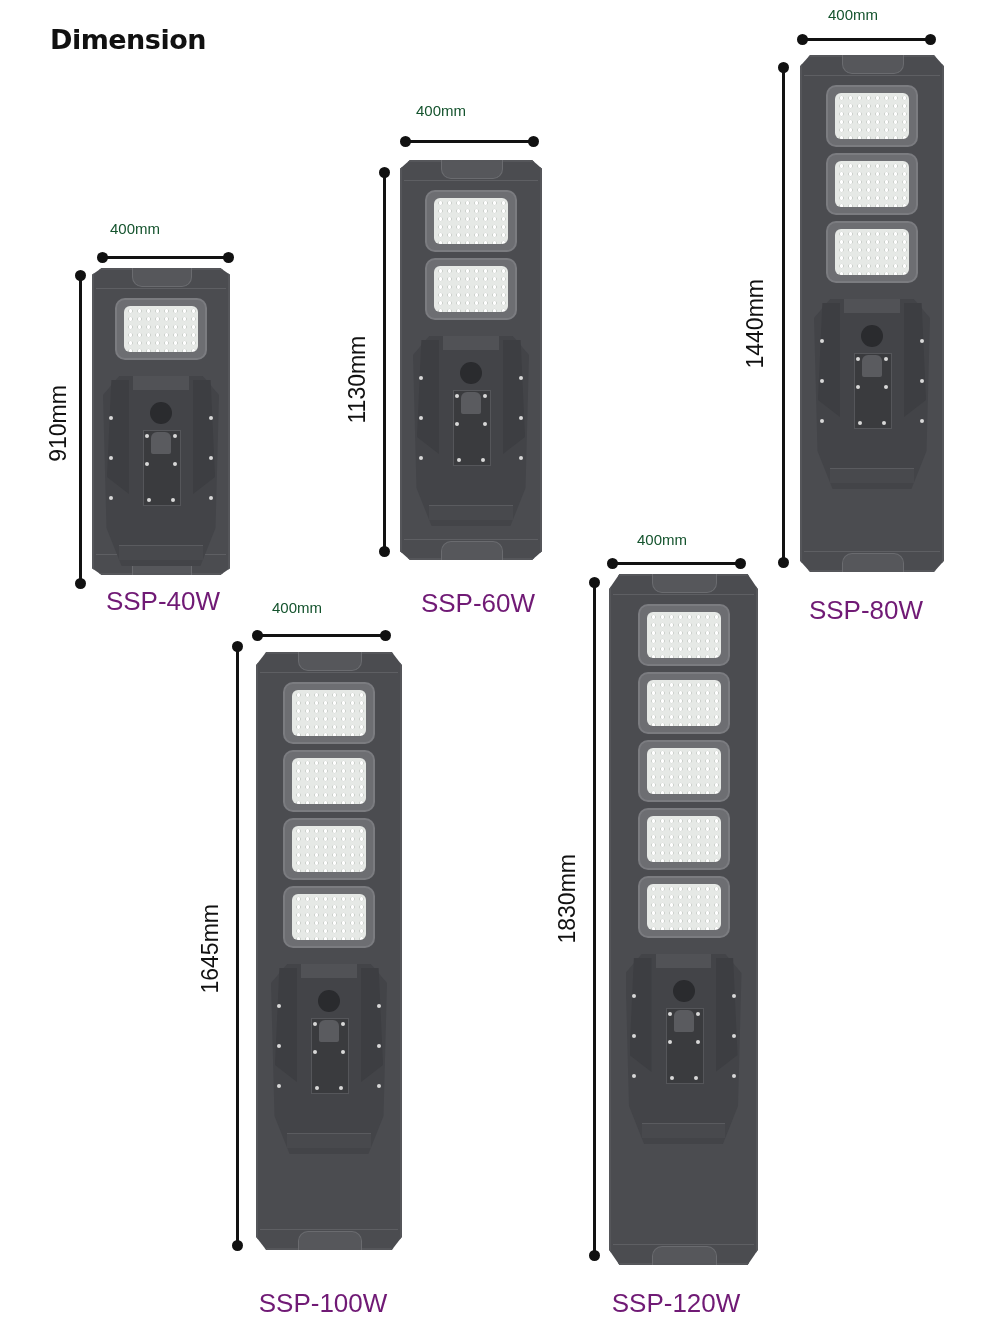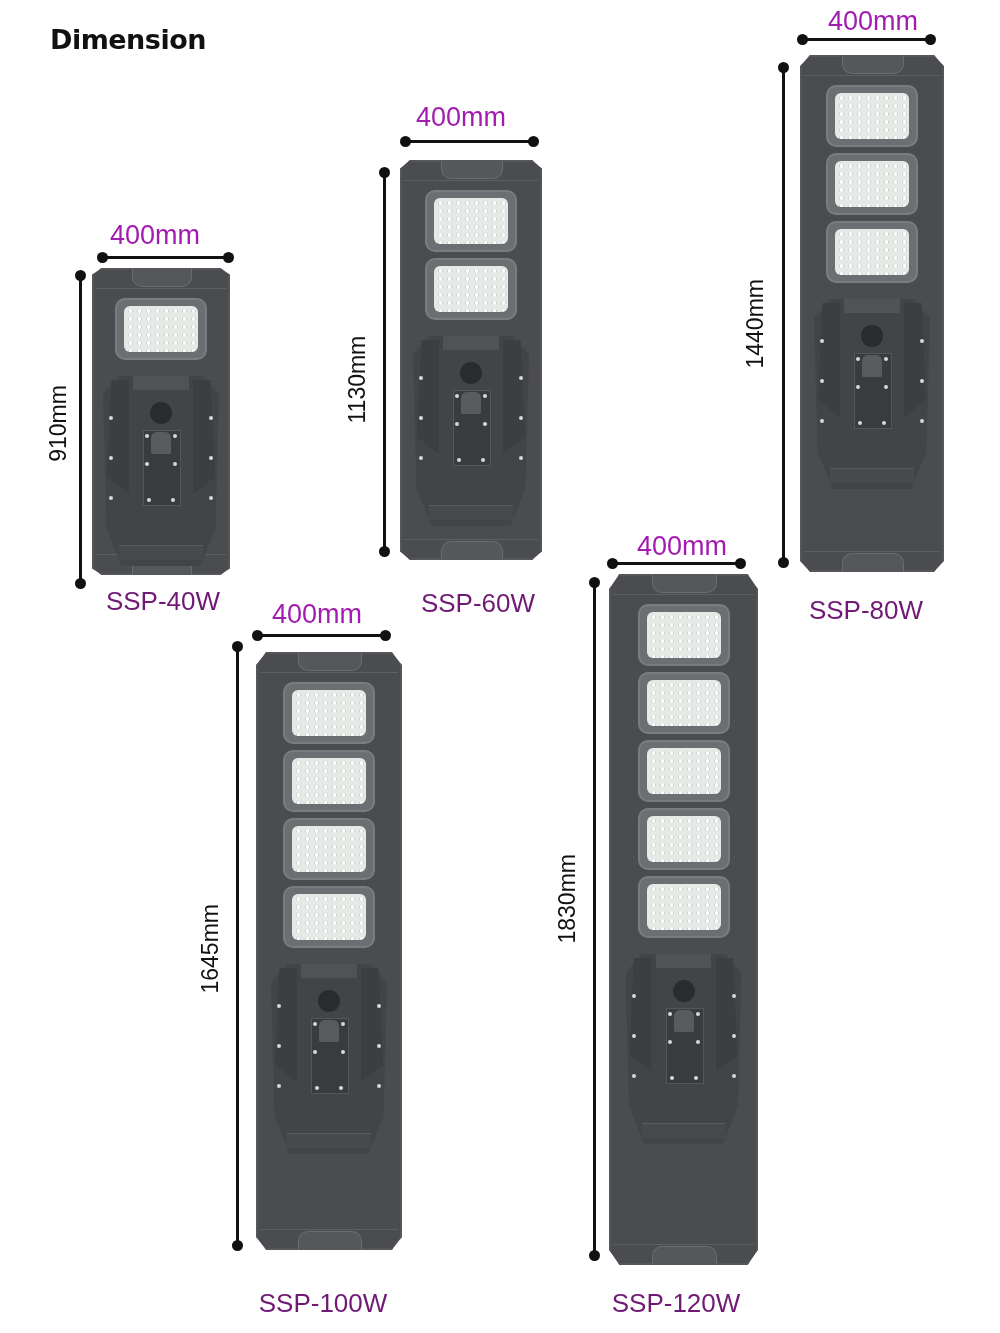--- a/index.html
+++ b/index.html
@@ -1,20 +1,20 @@
 <!DOCTYPE html>
 <html><head>
 <meta charset="utf-8">
 <style>
   html, body { margin:0; padding:0; background:#ffffff; }
   body { width:1000px; height:1333px; position:relative; overflow:hidden;
          font-family:"Liberation Sans", "DejaVu Sans", sans-serif; color:#111; }
   .title { position:absolute; left:50px; top:24px; font-size:27px; font-weight:bold;
            font-family:"DejaVu Sans", sans-serif; letter-spacing:-0.5px; }
-  .dim-text { position:absolute; font-size:27px; color:#a21caf; white-space:nowrap; }
+  .dim-text { position:absolute; font-size:15px; color:#14532d; white-space:nowrap; }
   .hline { position:absolute; height:3px; background:#111; }
   .vline { position:absolute; width:3px; background:#111; }
   .dot { position:absolute; width:11px; height:11px; border-radius:50%; background:#111; }
   .vtext { position:absolute; font-size:23px; color:#111; white-space:nowrap;
            transform:rotate(-90deg); transform-origin:center center; }
   .model { position:absolute; font-size:26px; color:#701a75; white-space:nowrap; transform:translateX(-50%); }
   .lamp { position:absolute; background:#4b4c50; border-radius:4px;
           clip-path:polygon(7% 0, 93% 0, 100% 2.2%, 100% 97.8%, 93% 100%, 7% 100%, 0 97.8%, 0 2.2%);
           box-shadow: inset 0 0 0 2px #55565a; }
   .lamp .cap-top, .lamp .cap-bot { position:absolute; left:29%; width:42%; height:18px; background:#56575b;

